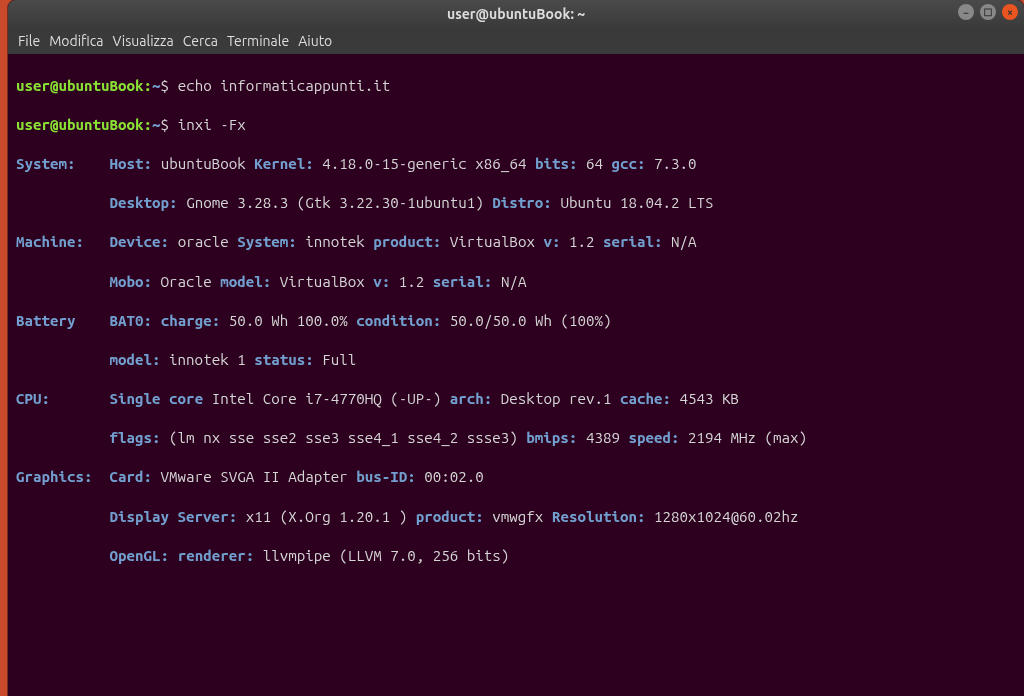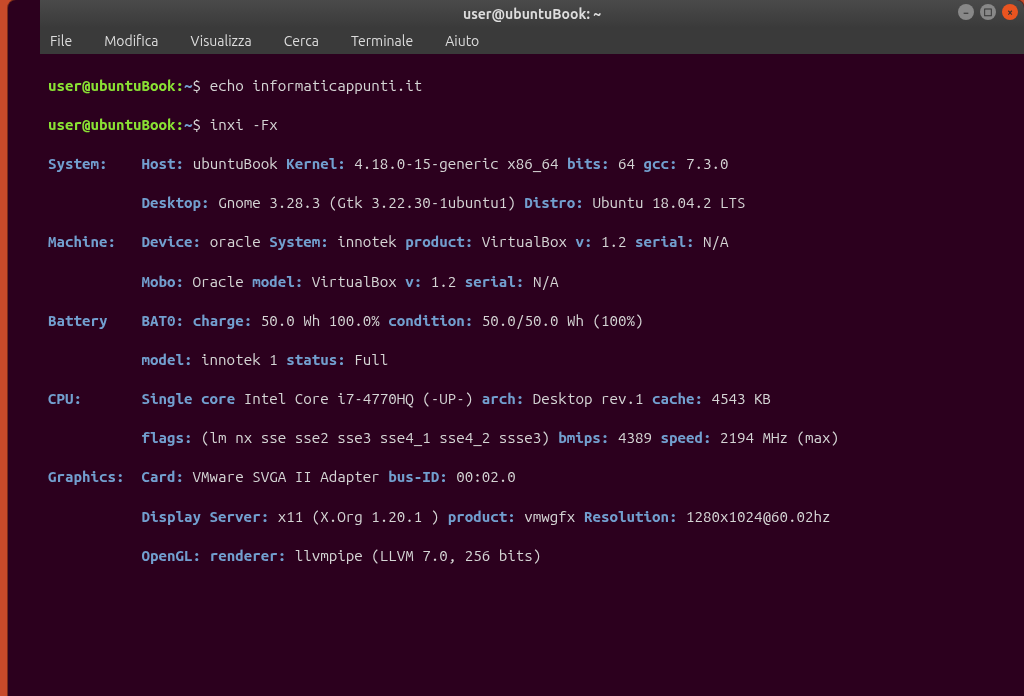--- a/index.html
+++ b/index.html
@@ -13,21 +13,20 @@
   .window {
     position: absolute;
     left: 8px;
     top: 0;
     width: 1016px;
     height: 696px;
     background: #2c001e;
     border-radius: 8px 8px 0 0;
     overflow: hidden;
     box-shadow: 0 0 0 1px rgba(0,0,0,0.4);
-    padding-left: 32px;
   }
   .titlebar {
     background: linear-gradient(#4a4a4a, #3a3a3a);
     height: 28px;
     display: flex;
     align-items: center;
     justify-content: center;
     position: relative;
     color: #ddd;
     font-family: "Ubuntu", sans-serif;
@@ -53,21 +52,21 @@
   }
   .tb-min { background: #888; }
   .tb-max { background: #888; }
   .tb-close { background: #e95420; }
   .menubar {
     background: #3a3a3a;
     height: 26px;
     display: flex;
     align-items: center;
     padding: 0 10px;
-    gap: 32px;
+    gap: 9px;
     color: #ddd;
     font-family: "Ubuntu", sans-serif;
     font-size: 14px;
     text-align: center;
   }
   .menubar span { cursor: default; }
   .term {
     padding: 2px 8px 8px 8px;
     font-size: 15.2px;
     line-height: 19.6px;

